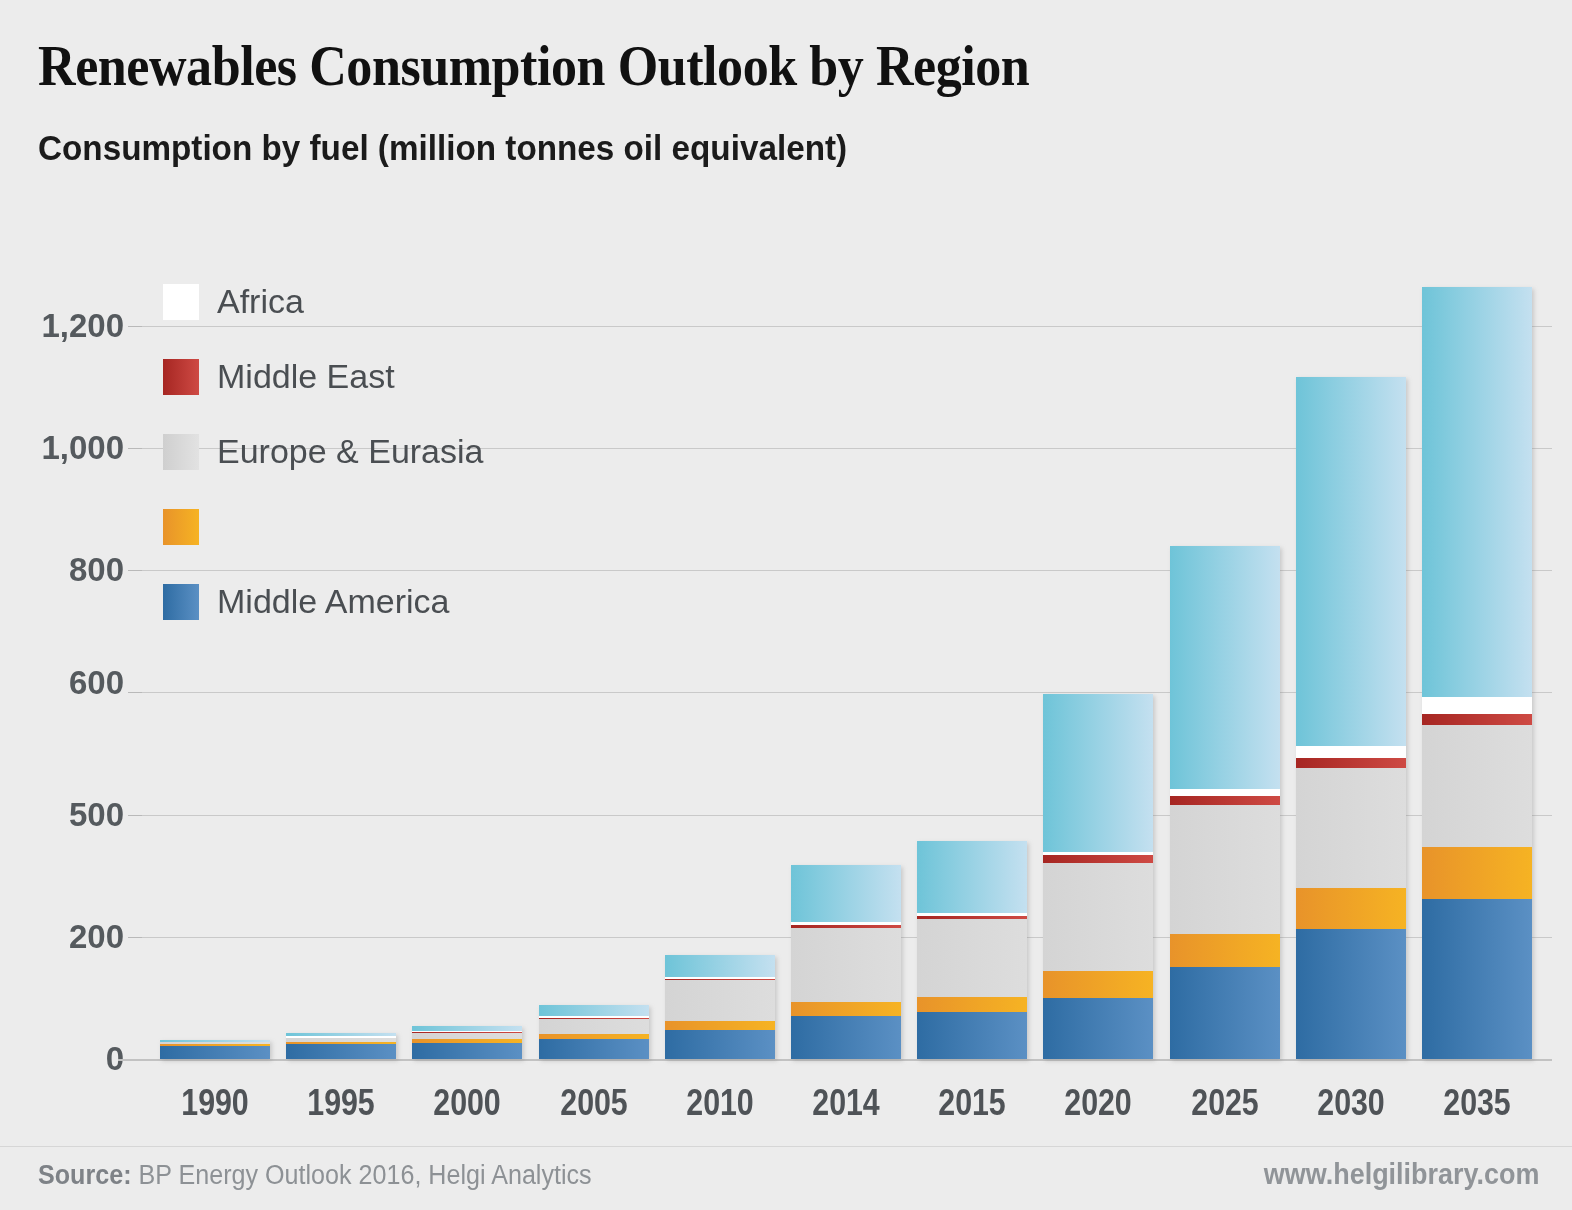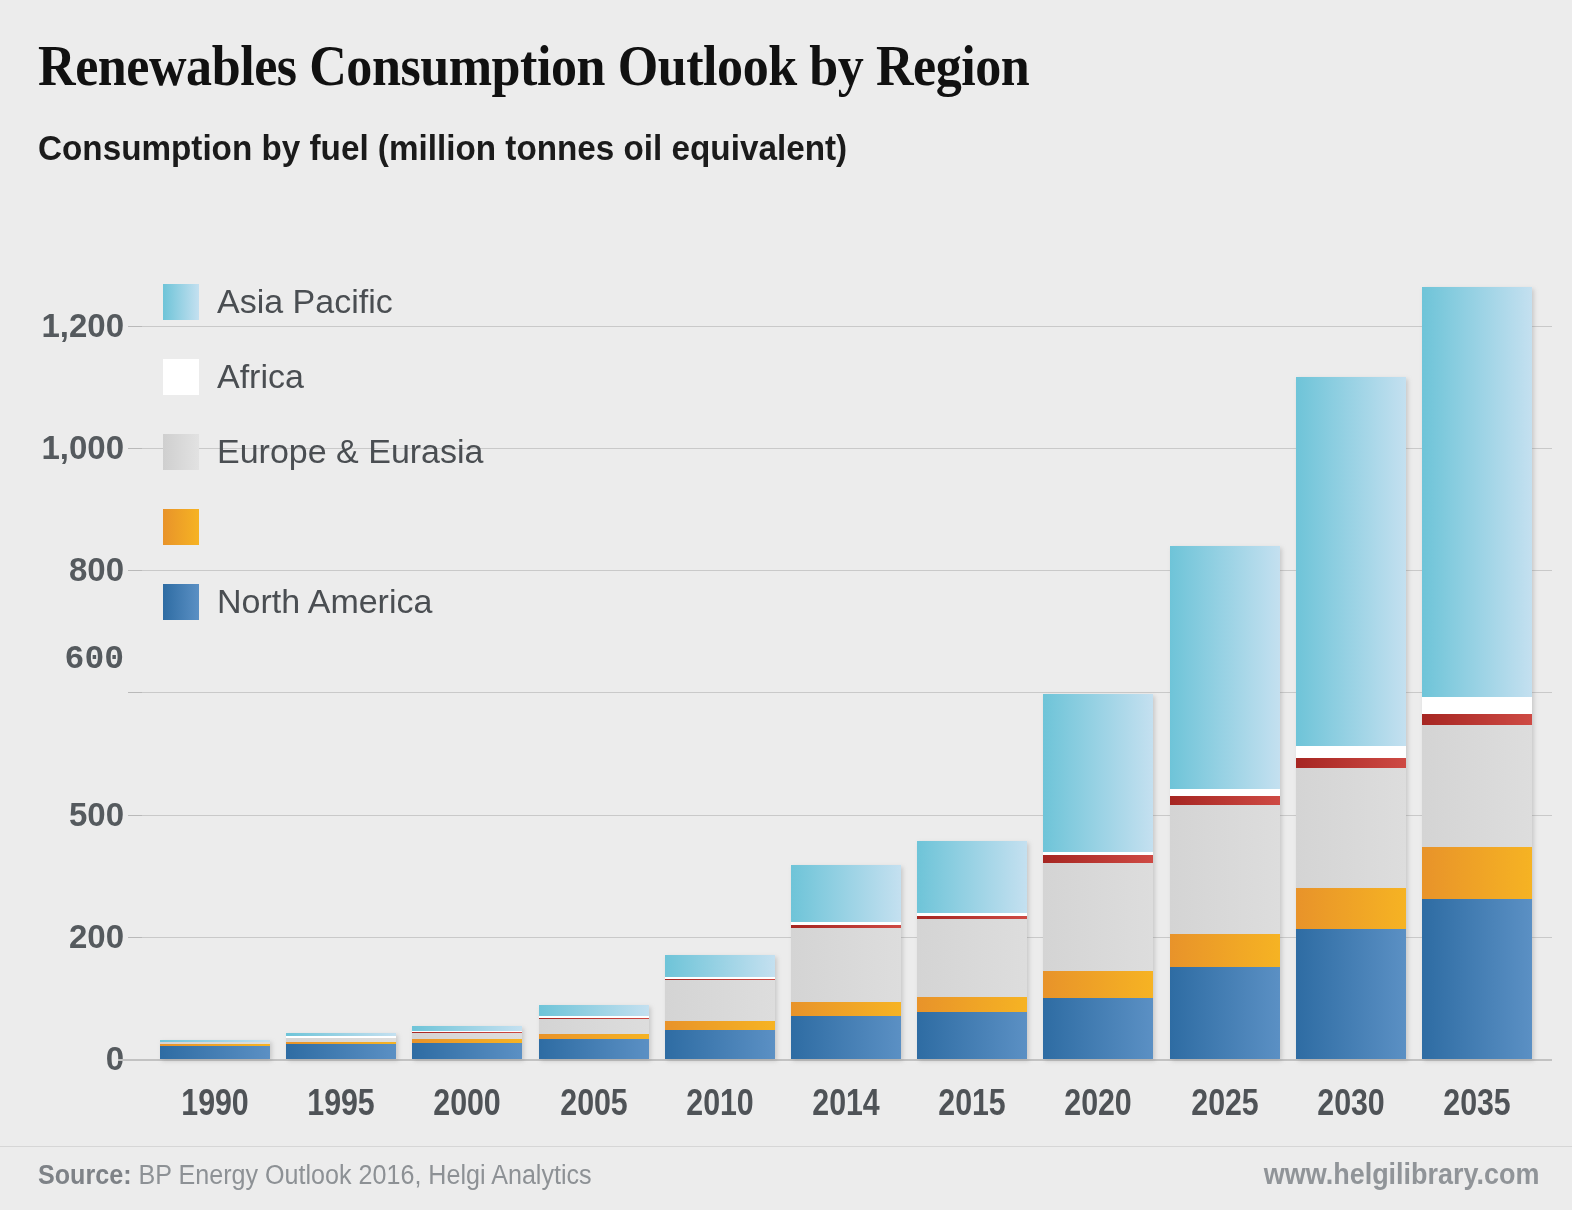--- a/index.html
+++ b/index.html
@@ -176,21 +176,21 @@
       <div class="tickmark" style="top: 1059px;"></div>
       <div class="ytick" style="top: 1059px;">0</div>
       <div class="gridline" style="top: 936.8px;"></div>
       <div class="tickmark" style="top: 936.8px;"></div>
       <div class="ytick" style="top: 936.8px;">200</div>
       <div class="gridline" style="top: 814.6px;"></div>
       <div class="tickmark" style="top: 814.6px;"></div>
       <div class="ytick" style="top: 814.6px;">500</div>
       <div class="gridline" style="top: 692.4px;"></div>
       <div class="tickmark" style="top: 692.4px;"></div>
-      <div class="ytick" style="top: 659px; font-family: Liberation Mono, monospace;">600</div>
+      <div class="ytick" style="top: 683px;">600</div>
       <div class="gridline" style="top: 570.2px;"></div>
       <div class="tickmark" style="top: 570.2px;"></div>
       <div class="ytick" style="top: 570.2px;">800</div>
       <div class="gridline" style="top: 448px;"></div>
       <div class="tickmark" style="top: 448px;"></div>
       <div class="ytick" style="top: 448px;">1,000</div>
       <div class="gridline" style="top: 325.8px;"></div>
       <div class="tickmark" style="top: 325.8px;"></div>
       <div class="ytick" style="top: 325.8px; text-align: center;">1,200</div>
       <div class="baseline"></div>
@@ -290,37 +290,37 @@
         <div class="seg ee" title="Europe &amp; Eurasia 2035: 200" style="height: 122.2px;"></div>
         <div class="seg me" title="Middle East 2035: 18" style="height: 10.998px;"></div>
         <div class="seg af" title="Africa 2035: 28" style="height: 17.108px;"></div>
         <div class="seg ap" title="Asia Pacific 2035: 670" style="height: 409.37px;"></div>
       </div>
       <div class="xlabel" style="left: 1422px; width: 110px;">2035</div>
     </div>
 
   <div class="legend" id="legend">
       <div class="legend-row">
-        <span class="swatch ap"></span>
-        <span class="legend-label">Asia Pacific</span>
-      </div>
-      <div class="legend-row">
         <span class="swatch af"></span>
         <span class="legend-label">Africa</span>
       </div>
       <div class="legend-row">
+        <span class="swatch me"></span>
+        <span class="legend-label">Middle East</span>
+      </div>
+      <div class="legend-row">
         <span class="swatch ee"></span>
         <span class="legend-label">Europe &amp; Eurasia</span>
       </div>
       <div class="legend-row">
         <span class="swatch sc"></span>
       </div>
       <div class="legend-row">
         <span class="swatch na"></span>
-        <span class="legend-label">North America</span>
+        <span class="legend-label">Middle America</span>
       </div>
     </div>
 
   <div class="footer-rule"></div>
   <div class="source">
     <b>Source:</b><span> BP Energy Outlook 2016, Helgi Analytics</span>
   </div>
   <div class="website">www.helgilibrary.com</div>
 
 </div>

